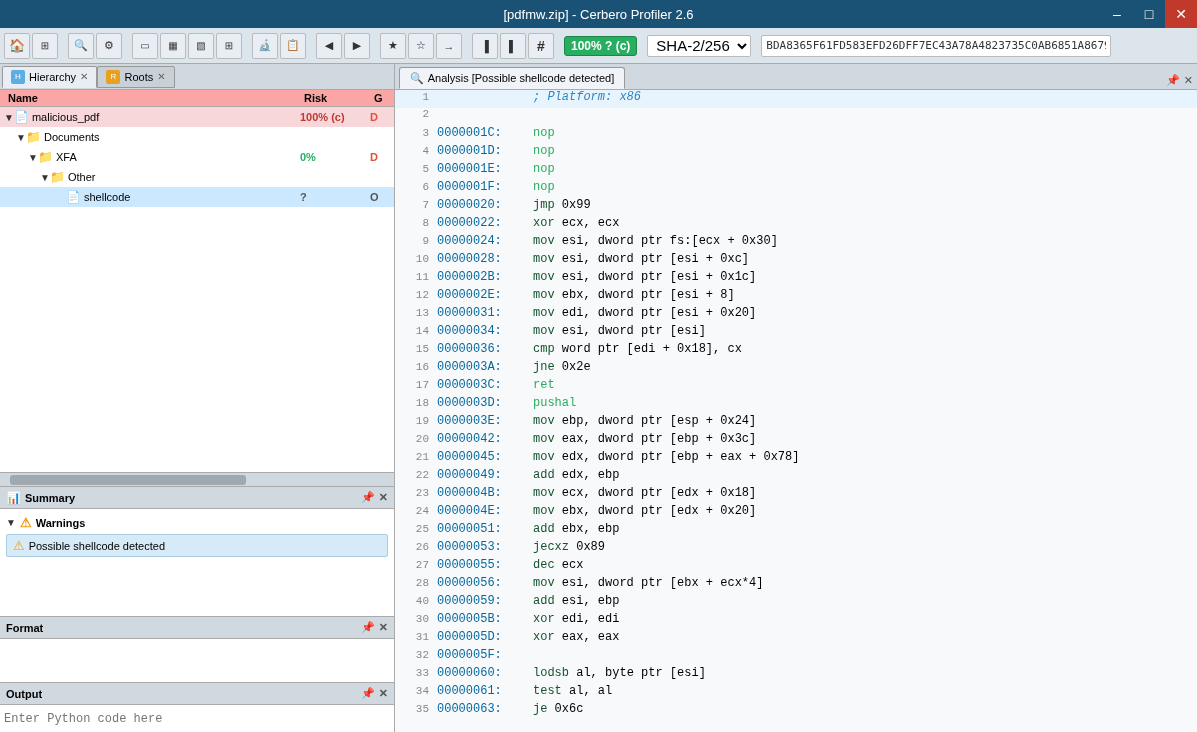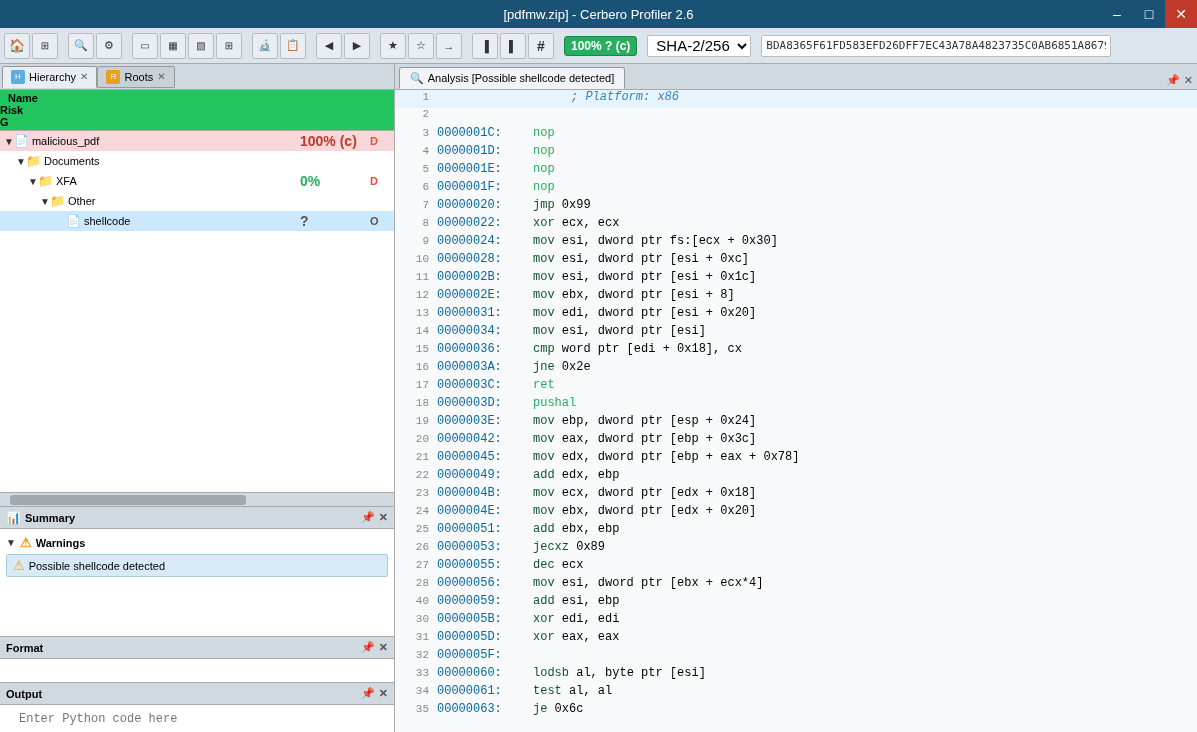--- a/index.html
+++ b/index.html
@@ -162,26 +162,25 @@
 
     
     #tree-panel {
       flex: 1;
       background: #fff;
       overflow-y: auto;
       overflow-x: auto;
     }
     .tree-header {
       display: flex;
-      background: #22c55e;
+      background: #fca5a5;
       border-bottom: 1px solid #aaa;
       padding: 2px 0;
       font-weight: bold;
       font-size: 11px;
-      flex-direction: column;
     }
     .tree-header-name { flex: 1; padding-left: 8px; }
     .tree-header-risk { width: 70px; }
     .tree-header-g { width: 20px; }
 
     .tree-row {
       display: flex;
       align-items: center;
       height: 20px;
       font-size: 11px;
@@ -191,21 +190,21 @@
     .tree-row.selected { background: #cce8ff; }
     .tree-row.warning { background: #f8d7da; }
 
     .tree-name-cell {
       flex: 1;
       display: flex;
       align-items: center;
       overflow: hidden;
       white-space: nowrap;
     }
-    .tree-risk { width: 70px; font-size: 14px; color: #c0392b; font-weight: bold; }
+    .tree-risk { width: 70px; font-size: 11px; color: #c0392b; font-weight: bold; }
     .tree-g { width: 20px; font-size: 11px; font-weight: bold; color: #e74c3c; }
 
     .tree-indent { display: inline-block; }
     .tree-toggle { display: inline-block; width: 10px; text-align: center; color: #333; font-size: 10px; }
     .tree-icon { display: inline-block; margin-right: 3px; font-size: 12px; }
 
     
     .tree-hscroll {
       height: 14px;
       background: #d0d8e0;
@@ -279,21 +278,21 @@
       border: 1px solid #a9cce3;
       border-radius: 2px;
       margin: 2px 0;
       cursor: pointer;
       gap: 4px;
     }
 
     
     #format-panel {
       border-top: 1px solid #aaa;
-      height: 46px;
+      height: 66px;
       display: flex;
       flex-direction: column;
       flex-shrink: 0;
     }
     #format-content {
       flex: 1;
       background: #fff;
       overflow: hidden;
     }
 
@@ -303,21 +302,21 @@
       height: 50px;
       display: flex;
       flex-direction: column;
       flex-shrink: 0;
     }
     #output-input {
       flex: 1;
       background: #fff;
       border: none;
       outline: none;
-      padding: 4px 19px;
+      padding: 4px 4px;
       font-family: 'Courier New', monospace;
       font-size: 12px;
       color: #a21caf;
     }
 
     
     #right-panel {
       flex: 1;
       display: flex;
       flex-direction: column;
@@ -383,21 +382,21 @@
     }
     .code-addr {
       color: #0369a1;
       margin-right: 6px;
       width: 90px;
     }
     .code-content {
       flex: 1;
       white-space: pre;
     }
-    .hl-comment { color: #2e86c1; font-style: italic; margin-left: 38px; }
+    .hl-comment { color: #2e86c1; font-style: italic; }
     .hl-mnemonic-blue { color: #14532d; }
     .hl-mnemonic-green { color: #27ae60; }
 
     
     .platform-line {
       background: #e8f4fd;
     }
 
     
     #code-view::-webkit-scrollbar { width: 14px; }

